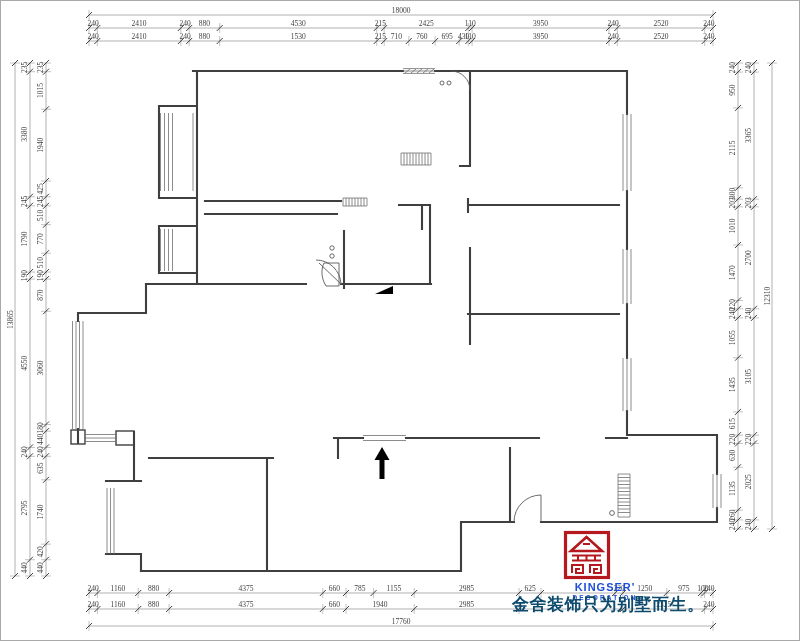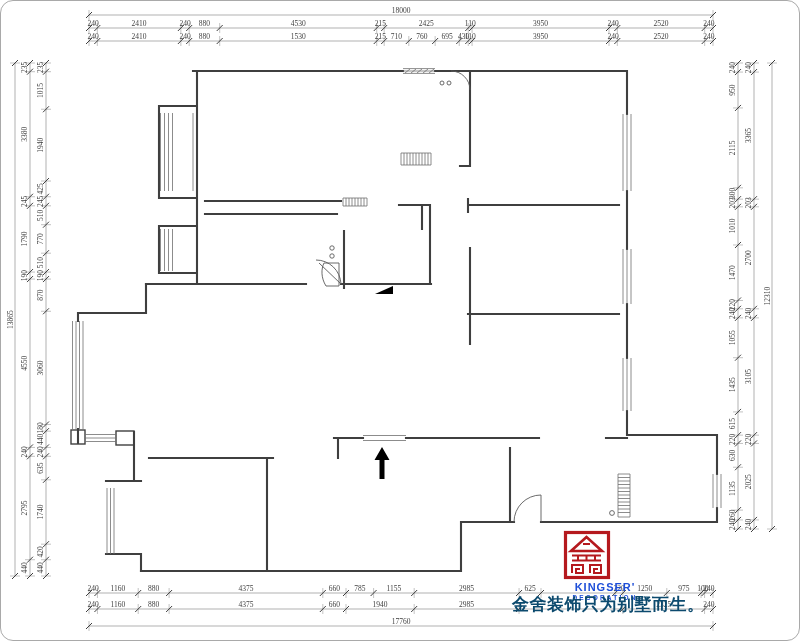--- a/index.html
+++ b/index.html
@@ -1,18 +1,18 @@
 <!DOCTYPE html>
 <html><head>
 <meta charset="utf-8">
 <style>
   html,body{margin:0;padding:0;background:#ffffff;}
   #frame{
     position:relative;width:798px;height:639px;background:#ffffff;
-    border:1px solid #a9a9a9;border-radius:13px;overflow:hidden;
+    border:1px solid #a9a9a9;border-radius:0;overflow:hidden;
     font-family:"Liberation Serif", serif;
   }
   svg{position:absolute;left:0;top:0;}
   .dim-text{font-family:"Liberation Serif", serif;fill:#3f3f3f;}
   .brand{
     position:absolute;left:556px;top:581px;width:96px;text-align:center;
     font-family:"Liberation Sans", sans-serif;color:#1d4ed8;line-height:1;
   }
   .brand .nm{font-size:11px;font-weight:bold;letter-spacing:1px;}
   .brand .sb{font-size:6.5px;font-weight:bold;letter-spacing:2.2px;margin-top:2px;}

